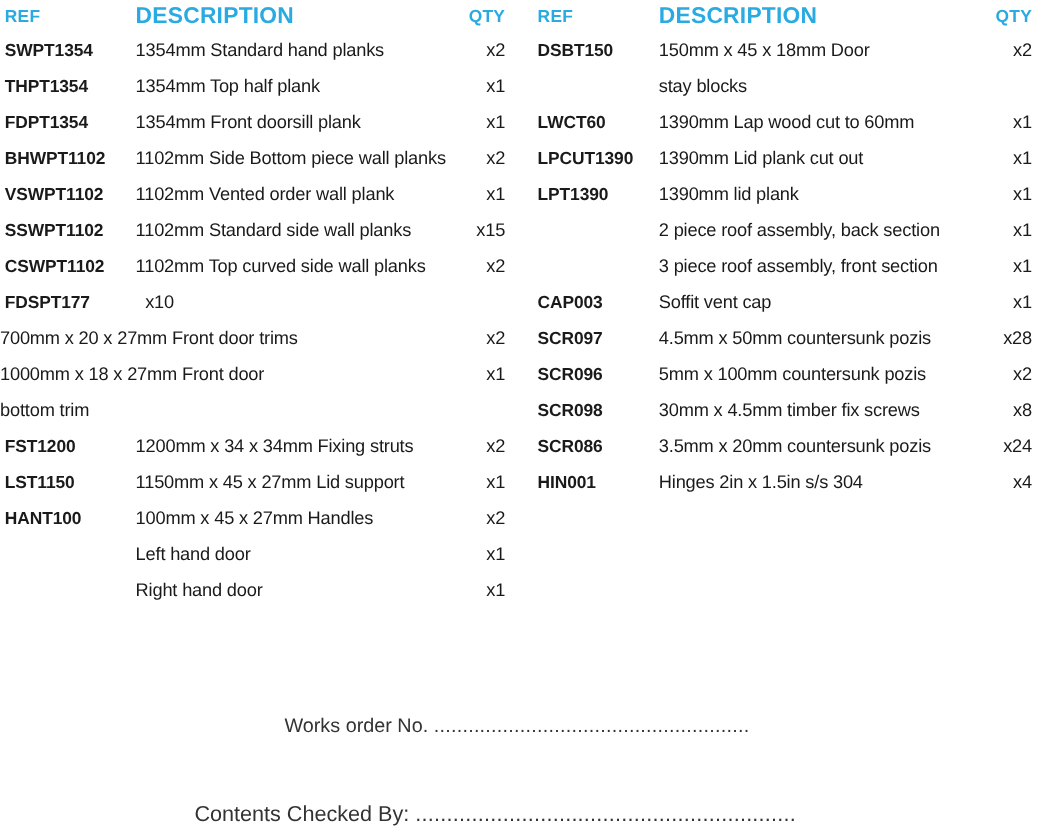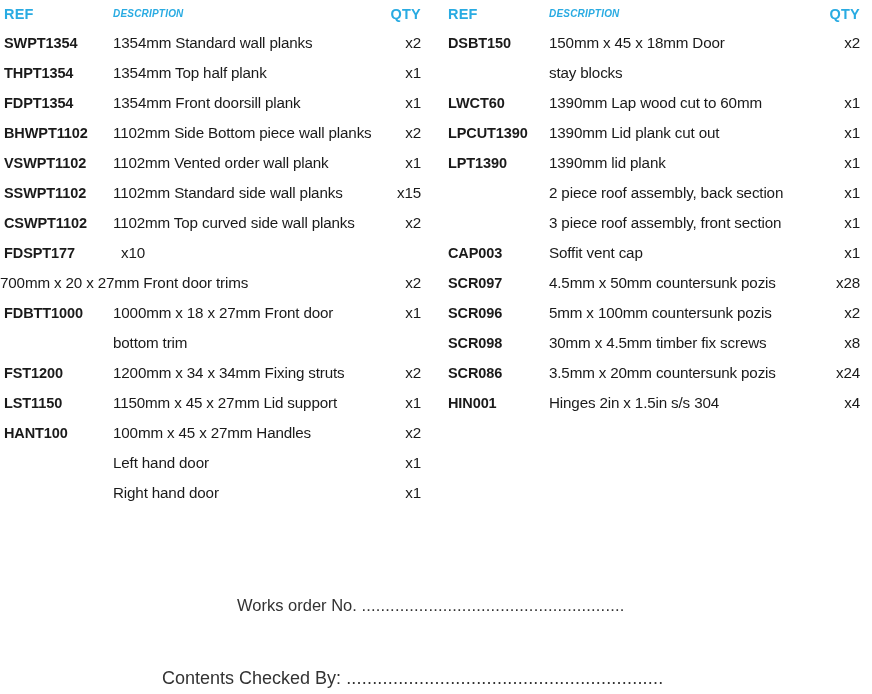--- a/index.html
+++ b/index.html
@@ -86,21 +86,21 @@
   .row.header { height: 28px; }
   .row.header .c-ref,
   .row.header .c-desc,
   .row.header .c-qty {
     color: #29abe2;
     font-weight: bold;
     line-height: 28px;
     font-size: 14.5px;
     letter-spacing: 0.2px;
   }
-  .row.header .c-desc { font-size: 10px; font-style: italic; }
+  .row.header .c-desc { font-size: 19px; }
 
   
   .footer-line {
     position: absolute;
     white-space: nowrap;
     color: #333333;
   }
   .footer-works {
     left: 237px;
     top: 596px;
@@ -121,21 +121,21 @@
   <div class="col col-left">
     <div class="tbl">
       <div class="row header">
         <div class="c-ref">REF</div>
         <div class="c-desc">DESCRIPTION</div>
         <div class="c-qty">QTY</div>
       </div>
       <div id="left-rows">
           <div class="row">
             <div class="c-ref">SWPT1354</div>
-            <div class="c-desc">1354mm Standard wall planks</div>
+            <div class="c-desc">1354mm Standard hand planks</div>
             <div class="c-qty">x2</div>
           </div>
           <div class="row">
             <div class="c-ref">THPT1354</div>
             <div class="c-desc">1354mm Top half plank</div>
             <div class="c-qty">x1</div>
           </div>
           <div class="row">
             <div class="c-ref">FDPT1354</div>
             <div class="c-desc">1354mm Front doorsill plank</div>
@@ -163,21 +163,20 @@
           </div>
           <div class="row">
             <div class="c-ref">FDSPT177</div>
             <div class="c-qty">x10</div>
           </div>
           <div class="row">
             <div class="c-desc">700mm x 20 x 27mm Front door trims</div>
             <div class="c-qty">x2</div>
           </div>
           <div class="row tall">
-            <div class="c-ref">FDBTT1000</div>
             <div class="c-desc">1000mm x 18 x 27mm Front door
 bottom trim</div>
             <div class="c-qty">x1</div>
           </div>
           <div class="row">
             <div class="c-ref">FST1200</div>
             <div class="c-desc">1200mm x 34 x 34mm Fixing struts</div>
             <div class="c-qty">x2</div>
           </div>
           <div class="row">

